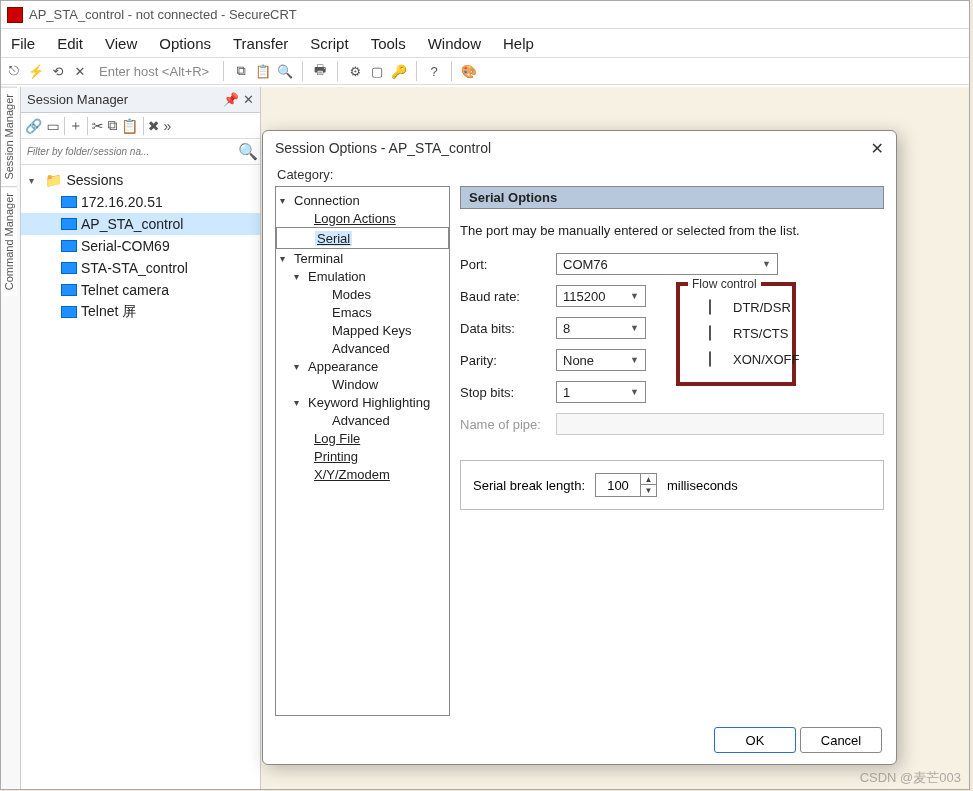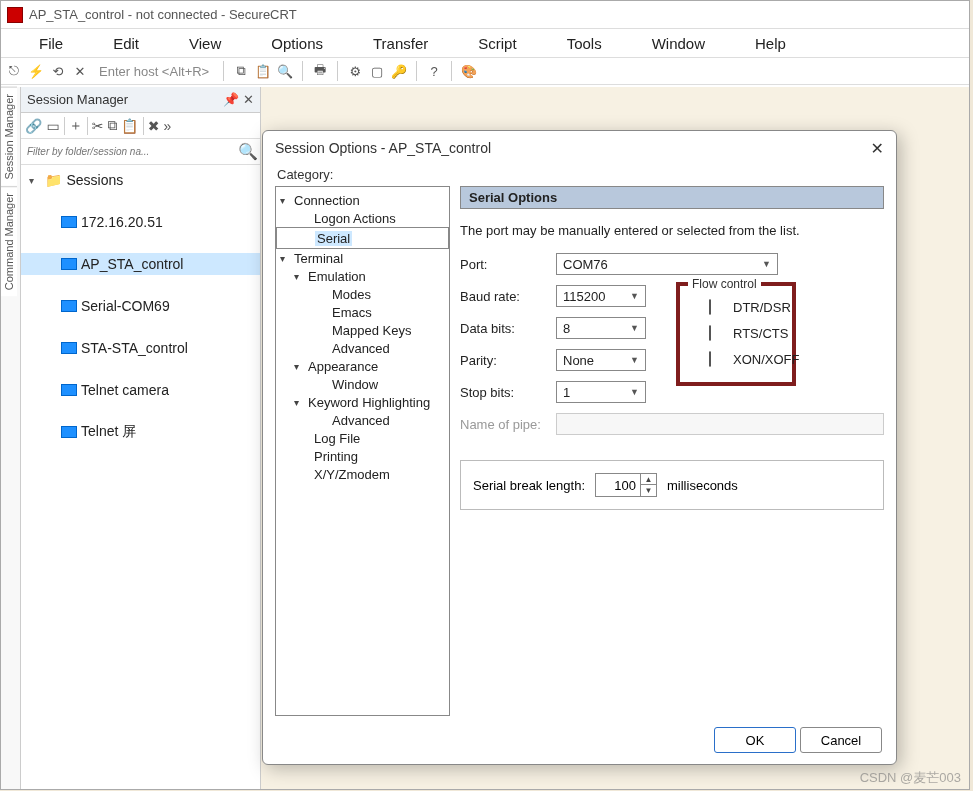--- a/index.html
+++ b/index.html
@@ -1,21 +1,21 @@
 <!DOCTYPE html>
 <html><head>
 <meta charset="utf-8">
 <style>
   * { box-sizing: border-box; font-family: "Segoe UI", Tahoma, sans-serif; }
   body { margin:0; width:973px; height:791px; background:#f0e8d8; overflow:hidden; position:relative; }
   .main-window { position:absolute; left:0; top:0; width:970px; height:790px; background:#fff; border:1px solid #aaa; }
   .titlebar { height:28px; background:#fff; display:flex; align-items:center; padding:0 6px; font-size:13px; color:#555; border-bottom:1px solid #ddd; }
   .titlebar .app-icon { width:16px; height:16px; margin-right:6px; background:#c00; border:1px solid #800; }
   .menubar { height:28px; display:flex; align-items:center; padding:0 10px; gap:22px; font-size:15px; color:#222; }
-  .menubar span { cursor:default;margin-left:28px; }
+  .menubar span { cursor:default; }
   .toolbar { height:28px; border-top:1px solid #ddd; border-bottom:1px solid #ddd; display:flex; align-items:center; padding:0 4px; gap:4px; color:#555; font-size:13px; }
   .toolbar .sep { width:1px; height:20px; background:#ccc; margin:0 4px; }
   .toolbar .ico { width:18px; text-align:center; color:#555; }
   .toolbar .enter-host { color:#888; margin:0 6px; }
   .work { position:absolute; top:86px; bottom:0; left:0; right:0; display:flex; }
   .tab-strip { width:20px; background:#f8f8f8; border-right:1px solid #ccc; font-size:11px; color:#555; }
   .tab-strip .vtab { writing-mode:vertical-rl; transform:rotate(180deg); padding:6px 2px; border-bottom:1px solid #ccc; background:#fff; text-align:center; }
   .session-panel { width:240px; border-right:1px solid #ccc; background:#fff; display:flex; flex-direction:column; }
   .panel-header { height:26px; background:#eef2f6; border-bottom:1px solid #ccc; display:flex; align-items:center; padding:0 6px; font-size:13px; color:#333; justify-content:space-between; }
   .panel-header .pin-close { display:flex; gap:4px; color:#555; }
@@ -23,55 +23,55 @@
   .panel-toolbar .sep { width:1px; height:18px; background:#ccc; }
   .filter-row { height:26px; border-bottom:1px solid #ddd; display:flex; align-items:center; }
   .filter-row input { flex:1; border:none; outline:none; font-size:10px; padding:0 6px; color:#666; font-style:italic; }
   .filter-row .search { width:24px; text-align:center; color:#555; }
   .tree { flex:1; padding:4px 0; font-size:14px; color:#222; }
   .tree-row { display:flex; align-items:center; height:22px; padding-left:8px; gap:4px; }
   .tree-row.selected { background:#cde8ff; }
   .tree-row .arrow { width:12px; color:#555; font-size:10px; }
   .tree-row .folder { color:#e6b84f; }
   .tree-row .mon { width:16px; height:12px; background:#1e90ff; border:1px solid #0066cc; display:inline-block; }
-  .tree-row.indent1 { padding-left:40px;margin-top:20px; }
+  .tree-row.indent1 { padding-left:40px; }
   .content-area { flex:1; background:#f7f1e3; }
   .watermark { position:absolute; right:12px; bottom:4px; font-size:13px; color:rgba(120,120,120,0.6); z-index:50; }
 
   
   .dialog { position:absolute; left:262px; top:130px; width:635px; height:635px; background:#fff; border:1px solid #888; box-shadow:4px 4px 18px rgba(0,0,0,0.25); border-radius:6px; z-index:40; display:flex; flex-direction:column; }
   .dlg-title { height:34px; display:flex; align-items:center; justify-content:space-between; padding:0 12px; font-size:14px; color:#333; }
   .dlg-title .x { font-size:16px; color:#333; }
   .dlg-body { flex:1; display:flex; flex-direction:column; padding:0 12px 0 12px; }
   .cat-label { font-size:13px; color:#333; margin:2px 0 4px 2px; }
   .dlg-split { flex:1; display:flex; gap:10px; }
   .cat-tree { width:175px; border:1px solid #888; padding:4px 0; font-size:13px; color:#222; overflow:auto; }
   .cat-row { display:flex; align-items:center; height:18px; padding-left:4px; gap:2px; }
   .cat-row .arr { width:12px; font-size:10px; color:#444; }
   .cat-row.l1 { padding-left:18px; }
-  .cat-row.l2 { padding-left:38px; }
+  .cat-row.l2 { padding-left:38px;text-decoration:underline; }
   .cat-row.l3 { padding-left:56px; }
   .cat-row.sel span.lbl { background:#cde8ff; padding:0 2px; }
   .right-pane { flex:1; display:flex; flex-direction:column; }
   .section-header { background:#b8c8dc; border:1px solid #888; padding:3px 8px; font-weight:bold; font-size:13px; color:#222; }
   .desc { font-size:13px; color:#222; margin:14px 0 10px 0; }
   .form { font-size:13px; color:#222; }
   .form-row { display:flex; align-items:center; height:32px; }
   .form-row .flabel { width:96px; }
   .sel { border:1px solid #888; height:22px; display:flex; align-items:center; justify-content:space-between; padding:0 6px; background:#fff; }
   .sel .cv { font-size:13px; }
   .sel .dd { font-size:9px; color:#555; }
   .flow-group { position:absolute; border:4px solid #7f1d1d; padding:8px 10px 10px 10px; font-size:13px; }
   .flow-group .legend { position:absolute; top:-9px; left:8px; background:#fff; padding:0 4px; font-size:12px; color:#333; }
   .chk { display:flex; align-items:center; gap:22px; height:26px;margin-left:19px; }
   .chk .box { width:16px; height:16px; border:1px solid #555; border-radius:3px; }
   .disabled { color:#999; }
   .break-group { border:1px solid #bbb; padding:12px; margin-top:20px; display:flex; align-items:center; gap:10px; font-size:13px; }
   .spinner { display:flex; align-items:center; border:1px solid #888; height:24px; }
-  .spinner input { width:44px; border:none; outline:none; text-align:right; padding:0 4px; font-size:13px; }
+  .spinner input { width:44px; border:none; outline:none; text-align:center; padding:0 4px; font-size:13px; }
   .spinner .arrows { width:16px; display:flex; flex-direction:column; border-left:1px solid #888; }
   .spinner .arrows div { height:11px; font-size:8px; text-align:center; line-height:11px; border-bottom:1px solid #888; color:#444; }
   .spinner .arrows div:last-child { border-bottom:none; }
   .dlg-buttons { height:48px; display:flex; align-items:center; justify-content:flex-end; gap:4px; padding:0 14px; }
   .btn { width:82px; height:26px; border:1px solid #888; background:#fff; border-radius:3px; font-size:13px; display:flex; align-items:center; justify-content:center; }
   .btn.primary { border:1px solid #2a6fc9; }
   .pipe-input { flex:1; height:22px; border:1px solid #ccc; background:#f7f7f7; }
 </style>
 </head>
 <body>

